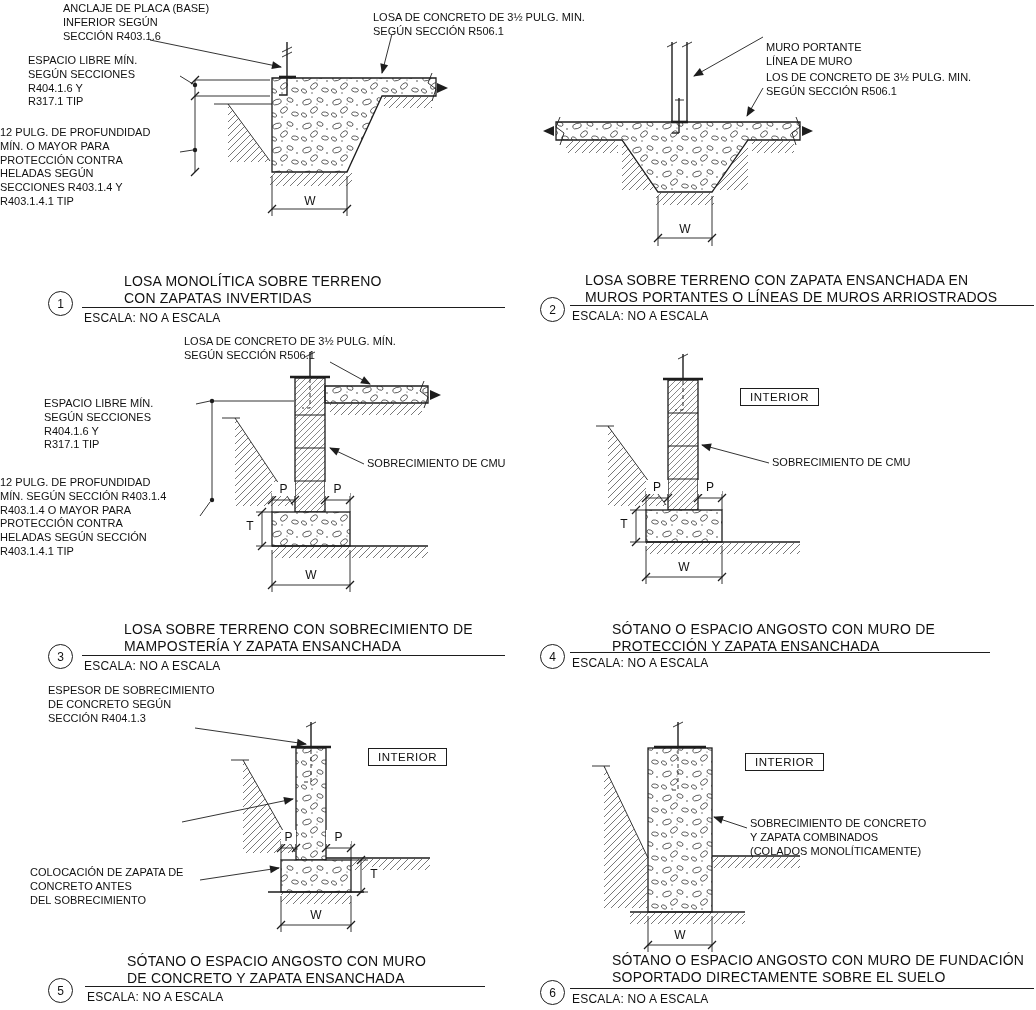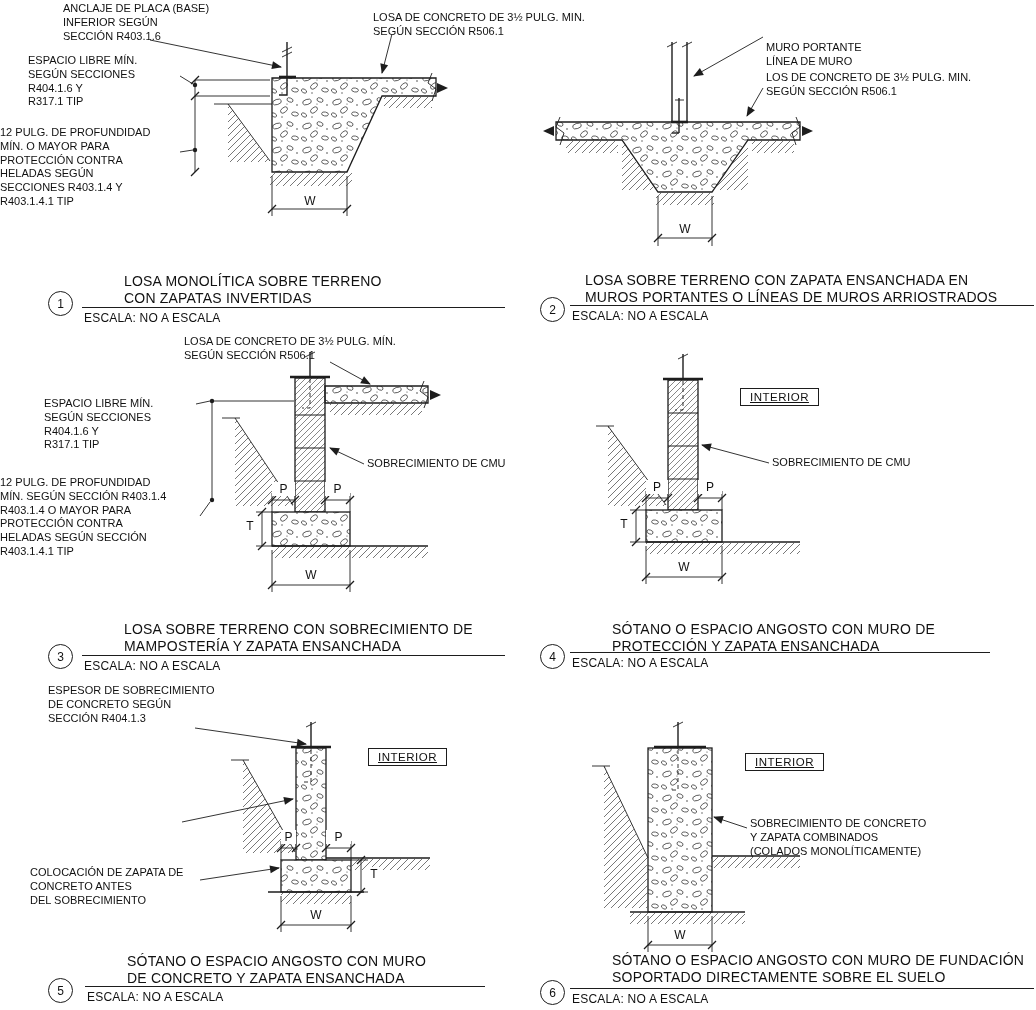--- a/index.html
+++ b/index.html
@@ -26,21 +26,21 @@
   
   .ann { position:absolute; font-size:11px; line-height:1.25; white-space:pre-line; }
   .dim { position:absolute; font-size:12px; text-align:center; background:#fff; }
   .title-text { position:absolute; font-size:14px; line-height:1.2; white-space:pre-line; letter-spacing:.2px;margin-left:42px; }
   .scale-note { position:absolute; font-size:12px; letter-spacing:.2px; }
   .hr { position:absolute; height:1.4px; background:#1d1d1d; }
   .numcircle { position:absolute; width:23px; height:23px; border:1.3px solid #1d1d1d;
                border-radius:50%; display:flex; align-items:center; justify-content:center;
                font-size:12px; background:#fff; }
   .intbox { position:absolute; border:1.2px solid #1d1d1d; padding:2px 9px;
-            font-size:11.5px; letter-spacing:.5px; background:#fff;text-decoration:underline; }
+            font-size:11.5px; letter-spacing:.5px; background:#fff; }
 </style>
 </head>
 <body>
 
 <div class="sheet">
 
   <svg class="linework" width="1036" height="1010" viewBox="0 0 1036 1010">
     <defs>
       <pattern id="agg" width="30" height="24" patternUnits="userSpaceOnUse">
         <rect width="30" height="24" fill="#fff"></rect>

